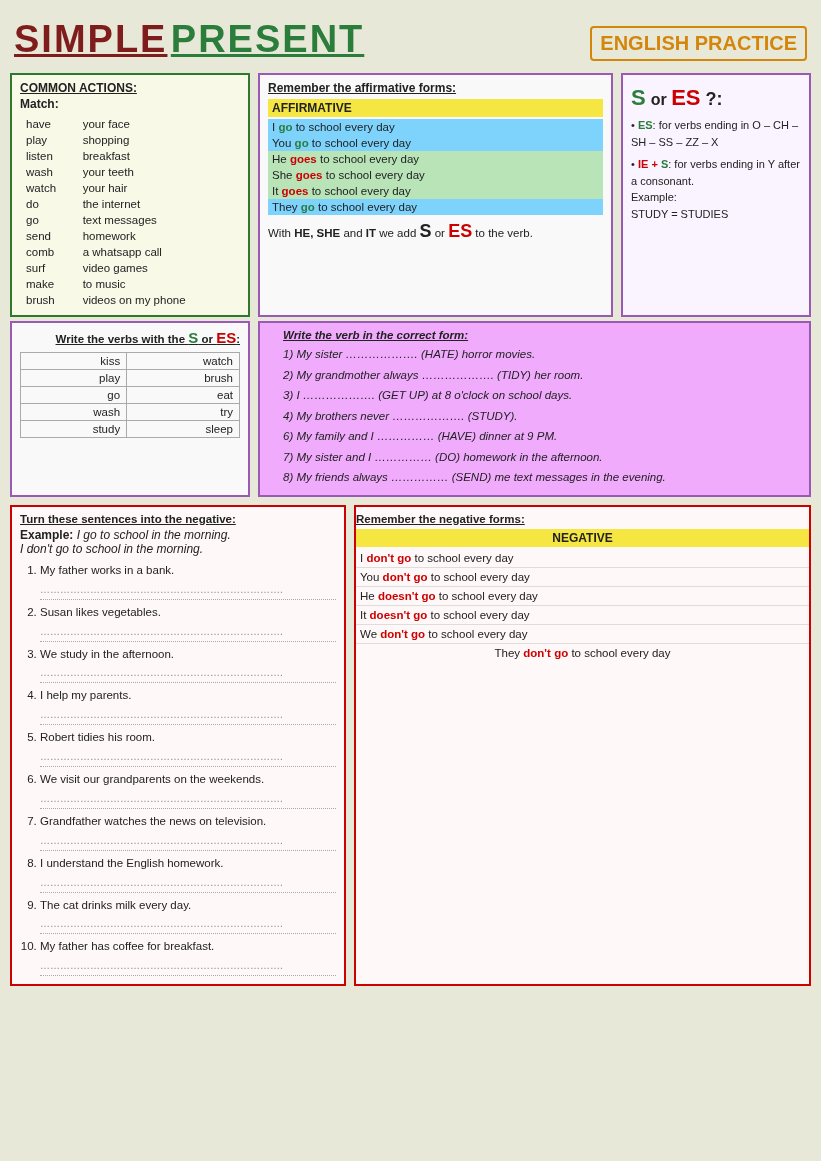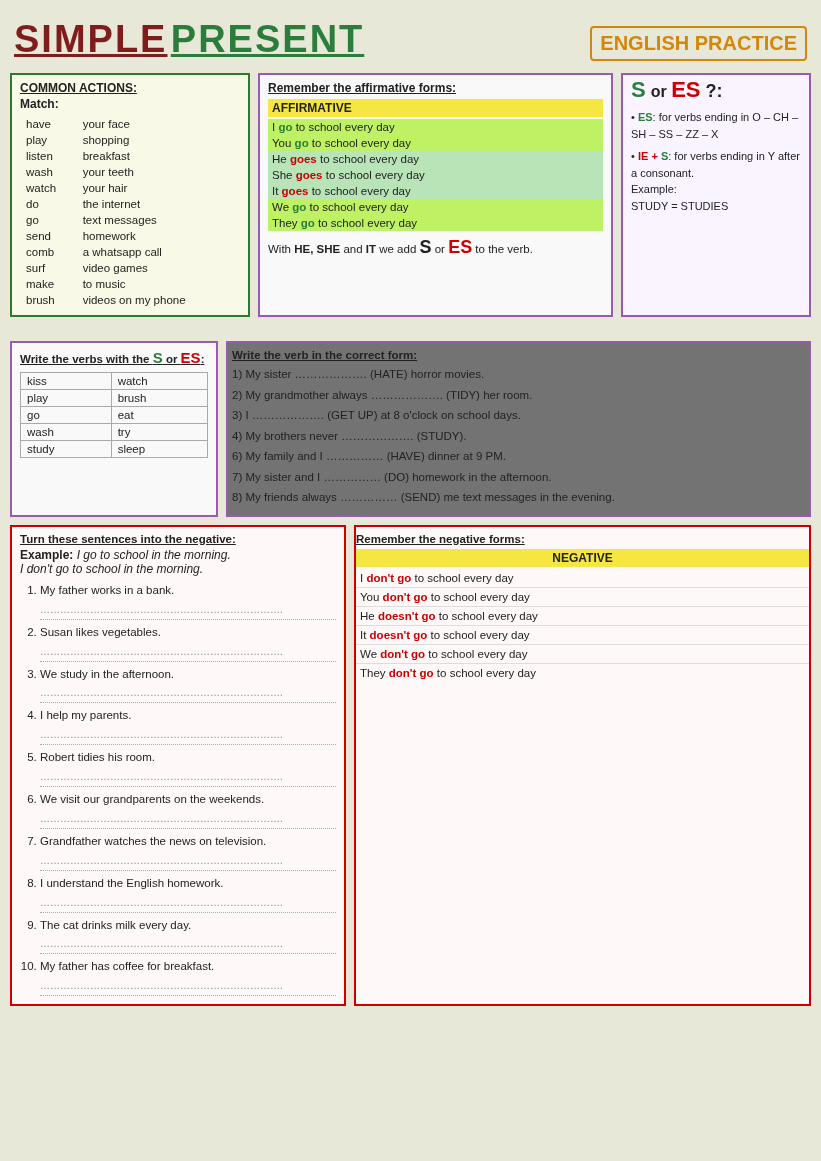--- a/index.html
+++ b/index.html
@@ -44,21 +44,21 @@
       font-weight: bold;
       color: #d4860a;
       border: 2px solid #d4860a;
       padding: 4px 8px;
       border-radius: 4px;
     }
     
     .row1 {
       display: flex;
       gap: 8px;
-      margin-bottom: 24px;
+      margin-bottom: 4px;
     }
     
     .box-common-actions {
       border: 2px solid #2d7a2d;
       background: #f9f9e8;
       padding: 6px 8px;
       width: 240px;
       flex-shrink: 0;
     }
     .box-common-actions h3 {
@@ -97,33 +97,33 @@
       background: #f5e642;
       font-weight: bold;
       font-size: 12px;
       padding: 2px 4px;
       margin-bottom: 2px;
     }
     .aff-row {
       padding: 2px 4px;
       font-size: 11.5px;
     }
-    .aff-row.blue { background: #bef264; }
+    .aff-row.blue { background: #7dd3fc; }
     .aff-row.green { background: #b8e4b8; }
     .aff-note {
       font-size: 11.5px;
       margin-top: 6px;
     }
     .bold-s { font-size: 18px; font-weight: bold; color: #222; }
     .bold-es { font-size: 18px; font-weight: bold; color: #c00; }
     
     .box-sores {
       border: 2px solid #9b59b6;
       background: #f9f4ff;
-      padding: 2px 8px;
+      padding: 10px 8px;
       width: 190px;
       flex-shrink: 0;
     }
     .sores-title {
       font-size: 18px;
       font-weight: bold;
       margin-bottom: 6px;
     }
     .sores-title .s { color: #2b7d3b; font-size: 22px; }
     .sores-title .or { color: #222; font-size: 16px; }
@@ -141,44 +141,46 @@
     .row2 {
       display: flex;
       gap: 8px;
       margin-bottom: 8px;
     }
     
     .box-write-verbs {
       border: 2px solid #9b59b6;
       background: #f9f9f9;
       padding: 6px 8px;
-      width: 208px;
+      width: 240px;
       flex-shrink: 0;
+      text-align: right;
     }
     .box-write-verbs h3 {
       font-size: 11.5px;
       font-weight: bold;
       text-decoration: underline;
       margin-bottom: 6px;
     }
     .verbs-table {
       width: 100%;
       border-collapse: collapse;
       font-size: 11.5px;
     }
     .verbs-table td {
       border: 1px solid #aaa;
       padding: 2px 6px;
     }
     
     .box-correct-form {
       border: 2px solid #9b59b6;
-      background: #737373;
-      padding: 6px 4px;
+      background: #f0abfc;
+      padding: 6px 23px;
       flex: 1;
+      font-style: italic;
     }
     .box-correct-form h3 {
       font-size: 11.5px;
       font-weight: bold;
       text-decoration: underline;
       margin-bottom: 4px;
     }
     .correct-list {
       list-style: none;
       font-size: 11.5px;
@@ -245,21 +247,21 @@
       font-size: 12px;
       padding: 2px 4px;
       margin-bottom: 2px;
       text-align: center;
     }
     .neg-form-row {
       padding: 3px 4px;
       font-size: 11.5px;
       border-bottom: 1px solid #ddd;
     }
-    .neg-form-row:last-child { border-bottom: none; }
+    .neg-form-row:last-child { border-bottom: none; text-align: center; }
     .red-bold { color: #c00; font-weight: bold; }
     .aff-green { color: #2b7d3b; font-weight: bold; }
   </style>
 </head>
 <body>
 
 <div class="page">
 
   <div class="header">
     <div>
@@ -329,21 +331,20 @@
     </div>
 
     <div class="box-affirmative">
       <h3>Remember the affirmative forms:</h3>
       <div class="aff-label">AFFIRMATIVE</div>
       <div class="aff-row blue">I <span class="aff-green">go</span> to school every day</div>
       <div class="aff-row blue">You <span class="aff-green">go</span> to school every day</div>
       <div class="aff-row green">He <span class="red-bold">goes</span> to school every day</div>
       <div class="aff-row green">She <span class="red-bold">goes</span> to school every day</div>
       <div class="aff-row green">It <span class="red-bold">goes</span> to school every day</div>
-      <div class="aff-row blue">We <span class="aff-green">go</span> to school every day</div>
       <div class="aff-row blue">They <span class="aff-green">go</span> to school every day</div>
       <div class="aff-note">
         With <strong>HE, SHE</strong> and <strong>IT</strong> we add <span class="bold-s">S</span> or <span class="bold-es">ES</span> to the verb.
       </div>
     </div>
 
     <div class="box-sores">
       <div class="sores-title">
         <span class="s">S</span>
         <span class="or"> or </span>

